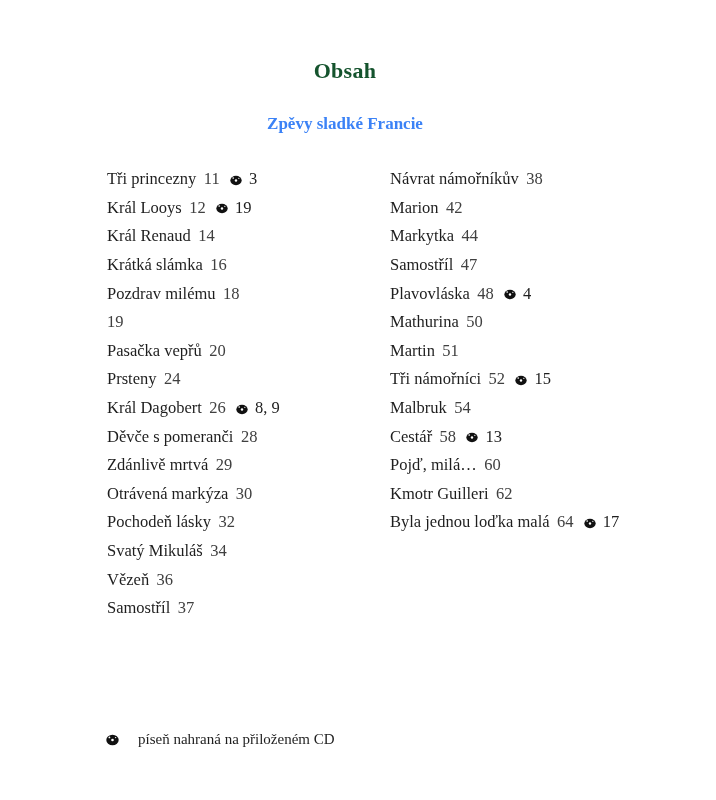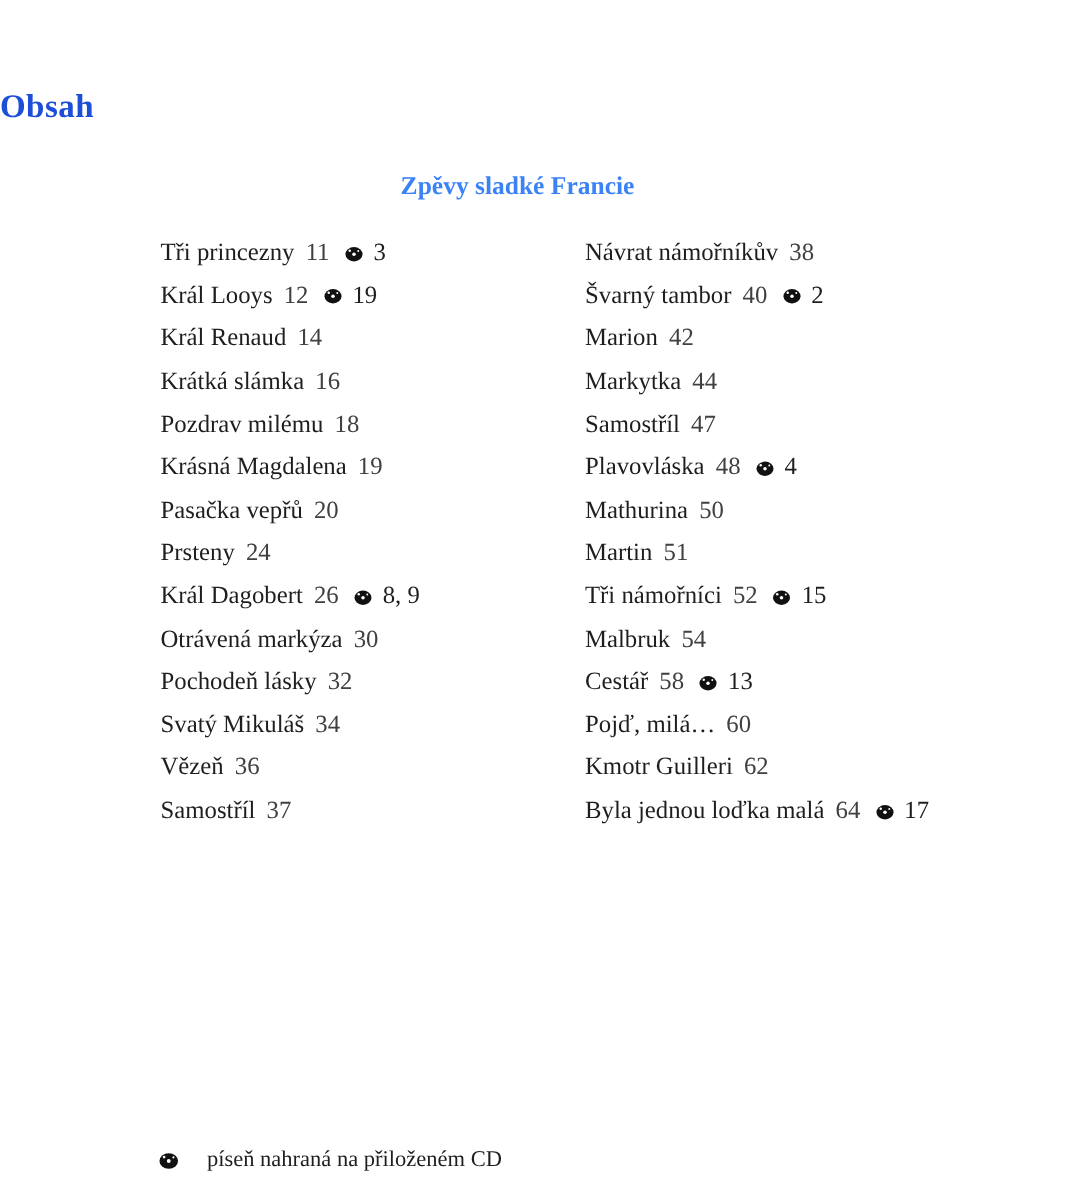--- a/index.html
+++ b/index.html
@@ -13,43 +13,45 @@
     position: relative;
     font-family: "Liberation Serif", "DejaVu Serif", serif;
     color: #1e1e1e;
     overflow: hidden;
   }
   .page-title {
     position: absolute;
     top: 58px;
     left: 0;
     width: 690px;
+    text-align: center;
     font-size: 22px;
     font-weight: bold;
-    color: #1d4ed8;
+    color: #14532d;
     letter-spacing: 0.3px;
   }
   .page-subtitle {
     position: absolute;
     top: 114px;
     left: 0;
     width: 690px;
     text-align: center;
     font-size: 17px;
     font-weight: bold;
     color: #3b82f6;
   }
   .toc-columns {
     position: absolute;
     top: 154px;
     left: 107px;
     display: flex;
   }
   .toc-col {
     width: 283px;
+    margin-top: 11px;
   }
   .toc-row {
     height: 28.6px;
     display: flex;
     align-items: center;
     font-size: 16.5px;
     white-space: nowrap;
   }
   .toc-title {
     margin-right: 0.45em;
@@ -63,21 +65,21 @@
     margin-left: 0.55em;
     margin-right: 0.38em;
     position: relative;
     top: 1px;
   }
   .toc-track {
     color: #1e1e1e;
   }
   .page-footer {
     position: absolute;
-    top: 765px;
+    top: 731px;
     left: 105px;
     display: flex;
     align-items: center;
     font-size: 15px;
   }
   .page-footer .cd-wrap {
     margin: 0 18px 0 0;
     top: 0;
   }
 </style>
@@ -130,21 +132,20 @@
 
   </div>
 
   <div class="toc-row">
     <span class="toc-title">Pozdrav milému</span>
     <span class="toc-page">18</span>
 
   </div>
 
   <div class="toc-row">
-    <span class="toc-title">Krásná Magdalena</span>
     <span class="toc-page">19</span>
 
   </div>
 
   <div class="toc-row">
     <span class="toc-title">Pasačka vepřů</span>
     <span class="toc-page">20</span>
 
   </div>
 
@@ -161,21 +162,31 @@
       <svg width="14" height="11" viewBox="0 0 15 12">
         <ellipse cx="7.5" cy="6" rx="6.2" ry="5.2" fill="#111111"></ellipse>
         <circle cx="7.5" cy="6" r="1.3" fill="#ffffff"></circle>
         <circle cx="4.4" cy="3.4" r="0.9" fill="#ffffff"></circle>
         <circle cx="10.6" cy="3.6" r="0.7" fill="#ffffff"></circle>
       </svg>
     </span>
     <span class="toc-track">8, 9</span>
   </div>
 
-
+  <div class="toc-row">
+    <span class="toc-title">Děvče s pomeranči</span>
+    <span class="toc-page">28</span>
+
+  </div>
+
+  <div class="toc-row">
+    <span class="toc-title">Zdánlivě mrtvá</span>
+    <span class="toc-page">29</span>
+
+  </div>
 
   <div class="toc-row">
     <span class="toc-title">Otrávená markýza</span>
     <span class="toc-page">30</span>
 
   </div>
 
   <div class="toc-row">
     <span class="toc-title">Pochodeň lásky</span>
     <span class="toc-page">32</span>
@@ -200,33 +211,20 @@
 
   </div>
 </div>
   <div class="toc-col" id="col-right">
   <div class="toc-row">
     <span class="toc-title">Návrat námořníkův</span>
     <span class="toc-page">38</span>
 
   </div>
 
-  <div class="toc-row">
-    <span class="toc-title">Švarný tambor</span>
-    <span class="toc-page">40</span>
-    <span class="cd-wrap">
-      <svg width="14" height="11" viewBox="0 0 15 12">
-        <ellipse cx="7.5" cy="6" rx="6.2" ry="5.2" fill="#111111"></ellipse>
-        <circle cx="7.5" cy="6" r="1.3" fill="#ffffff"></circle>
-        <circle cx="4.4" cy="3.4" r="0.9" fill="#ffffff"></circle>
-        <circle cx="10.6" cy="3.6" r="0.7" fill="#ffffff"></circle>
-      </svg>
-    </span>
-    <span class="toc-track">2</span>
-  </div>
 
   <div class="toc-row">
     <span class="toc-title">Marion</span>
     <span class="toc-page">42</span>
 
   </div>
 
   <div class="toc-row">
     <span class="toc-title">Markytka</span>
     <span class="toc-page">44</span>

